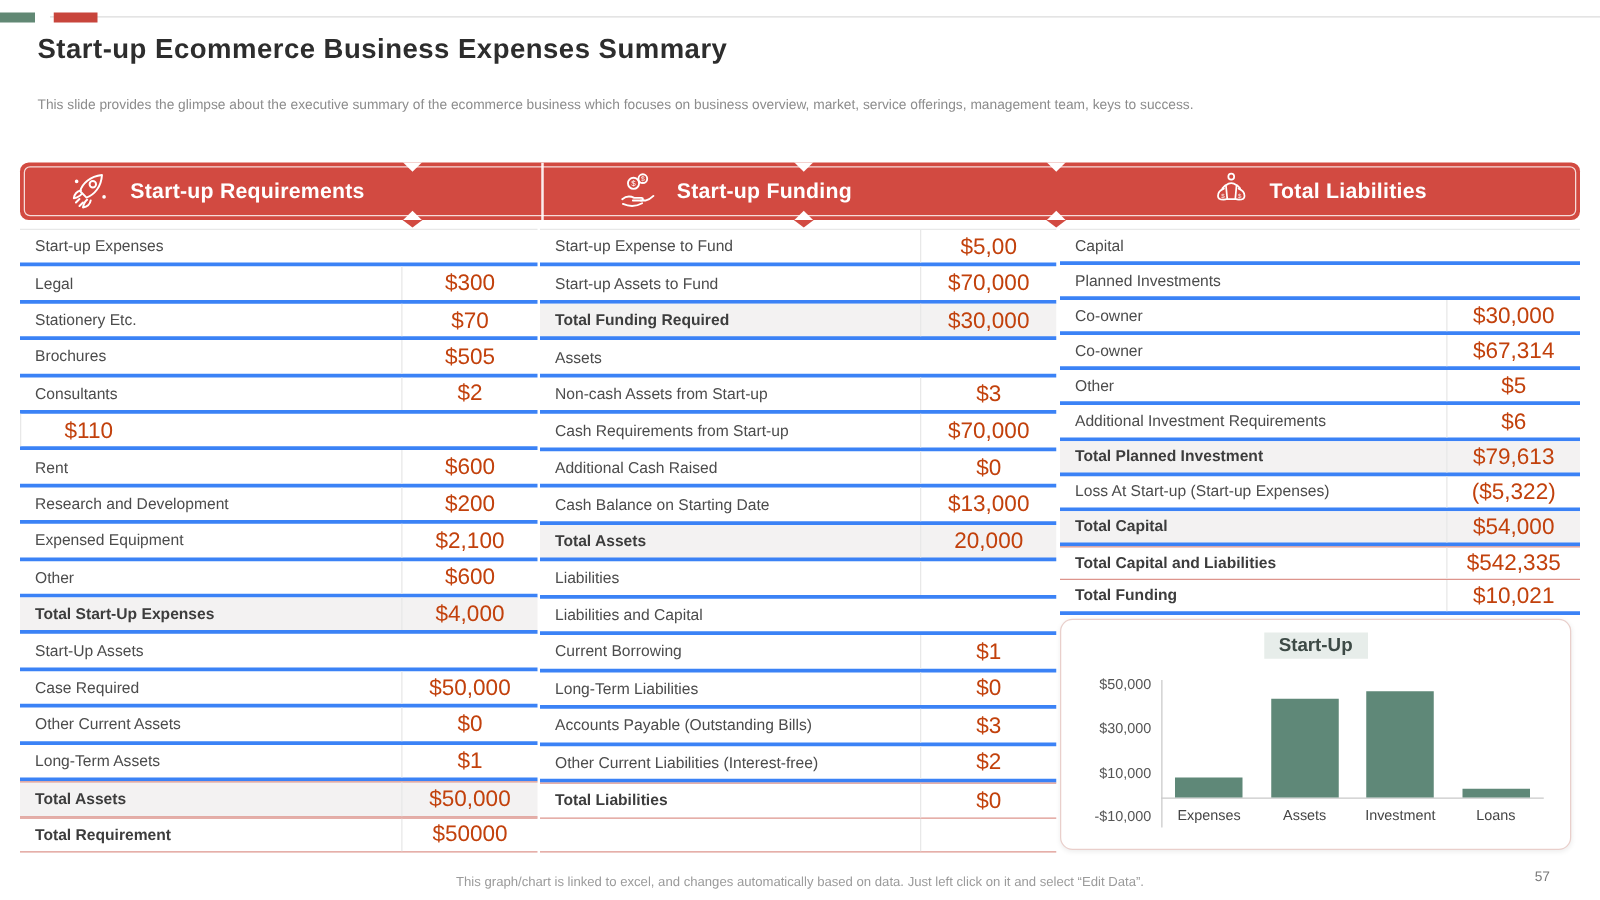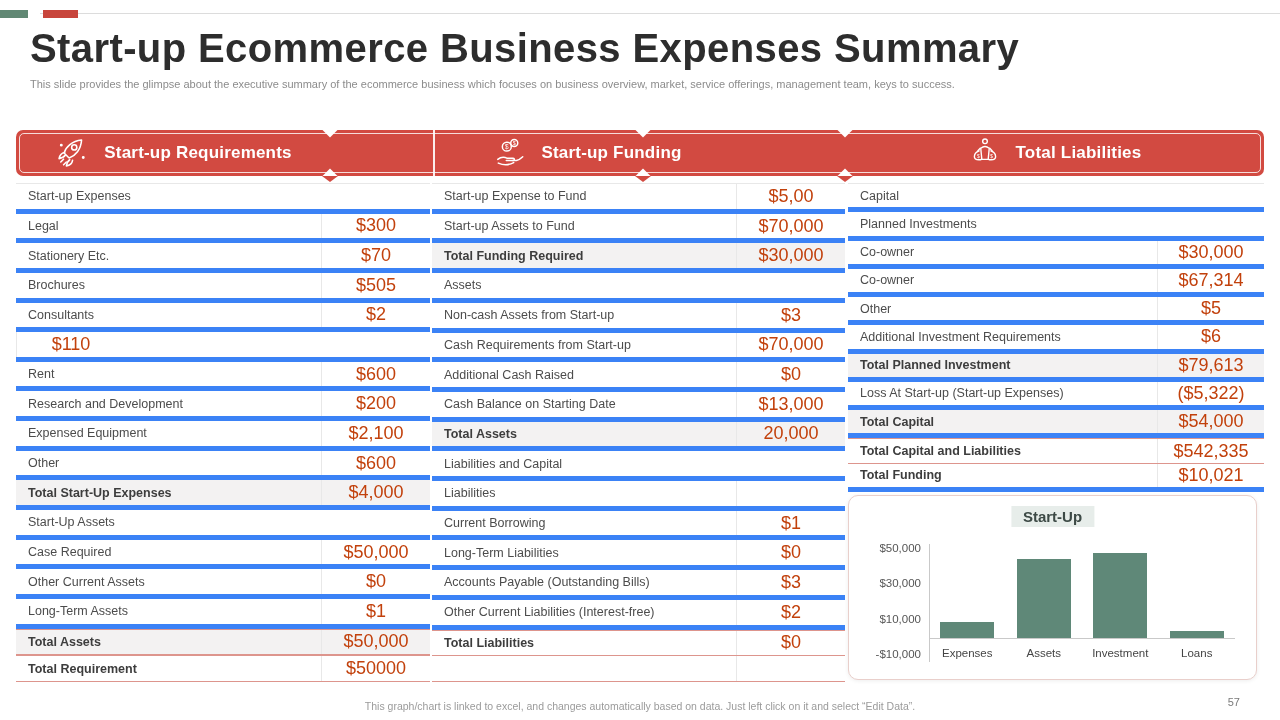--- a/index.html
+++ b/index.html
@@ -3,21 +3,21 @@
 <meta charset="utf-8">
 <style>
   html,body{margin:0;padding:0;background:#fff;}
   .slide{position:relative;width:1280px;height:720px;background:#fff;overflow:hidden;
          font-family:"Liberation Sans",sans-serif;}
   
   .top-line{position:absolute;left:40px;top:13px;right:0;height:1px;background:#dcdcdc;}
   .bar-teal{position:absolute;left:0;top:10px;width:28px;height:8px;background:#618874;}
   .bar-red{position:absolute;left:43px;top:10px;width:35px;height:8px;background:#c8453c;}
   
-  .title{position:absolute;left:30px;top:26px;margin:0;font-size:40px;font-weight:700;
+  .title{position:absolute;left:30px;top:26px;margin:0;font-size:22px;font-weight:700;
          color:#2d2d2d;letter-spacing:.4px;}
   .subtitle{position:absolute;left:30px;top:78px;margin:0;font-size:11px;color:#8c8c8c;}
   
   .ribbon{position:absolute;left:16px;top:130px;width:1248px;height:46px;background:#d24a41;
           border-radius:7px;}
   .ribbon-outline{position:absolute;inset:3px;border:1px solid rgba(255,255,255,.8);
           border-radius:5px;pointer-events:none;}
   .rseg{position:absolute;top:0;height:100%;display:flex;align-items:center;
         justify-content:center;gap:14px;color:#fff;}
   .rlabel{font-size:17px;font-weight:700;letter-spacing:.2px;}
@@ -27,21 +27,21 @@
   .rline{position:absolute;top:0;bottom:0;width:2px;background:rgba(255,255,255,.9);}
   .rtail{position:absolute;top:46px;width:0;height:0;border-left:8px solid transparent;
          border-right:8px solid transparent;border-top:6px solid #d24a41;}
   .ribbon-clip{position:absolute;inset:0;border-radius:7px;overflow:hidden;}
   
   .tables{position:absolute;left:16px;top:183px;width:1248px;height:498px;}
   .table{position:absolute;top:0;display:flex;flex-direction:column;border-top:1px solid #e8e8e8;}
   .t1{left:0;width:414px;height:498px;}
   .t2{left:416px;width:413px;height:498px;}
   .t3{left:832px;width:416px;height:308px;}
-  .trow{flex:1;display:flex;align-items:stretch;border-bottom:5px solid #3b82f6;min-height:0;}
+  .trow{flex:1;display:flex;align-items:stretch;border-bottom:3px solid #3b82f6;min-height:0;}
   .tlabel{flex:1;display:flex;align-items:center;padding-left:12px;font-size:12.5px;color:#4c4c4c;}
   .tvalue{width:108px;border-left:1px solid #e8e8e8;display:flex;align-items:center;
           justify-content:center;font-size:18px;color:#c2410c;}
   .t3 .tvalue{width:106px;}
   .trow.total{background:#f3f2f2;}
   .trow.total .tlabel{font-weight:700;color:#3d3d3d;}
   .trow.total-red{background:#f3f2f2;border-top:1px solid #dd958d;border-bottom:1px solid #dd958d;}
   .trow.total-red .tlabel{font-weight:700;color:#3d3d3d;}
   .trow.grand{border-top:1px solid #dd958d;border-bottom:1px solid #dd958d;}
   .trow.grand .tlabel{font-weight:700;color:#3d3d3d;}
@@ -234,26 +234,26 @@
           <div class="tvalue">$0</div>
         </div>
         <div class="trow plain">
           <div class="tlabel">Cash Balance on Starting Date</div>
           <div class="tvalue">$13,000</div>
         </div>
         <div class="trow total">
           <div class="tlabel">Total Assets</div>
           <div class="tvalue">20,000</div>
         </div>
-        <div class="trow section">
-          <div class="tlabel">Liabilities and Capital</div>
-        </div>
         <div class="trow plain">
           <div class="tlabel">Liabilities</div>
           <div class="tvalue"></div>
+        </div>
+        <div class="trow section">
+          <div class="tlabel">Liabilities and Capital</div>
         </div>
         <div class="trow plain">
           <div class="tlabel">Current Borrowing</div>
           <div class="tvalue">$1</div>
         </div>
         <div class="trow plain">
           <div class="tlabel">Long-Term Liabilities</div>
           <div class="tvalue">$0</div>
         </div>
         <div class="trow plain">

